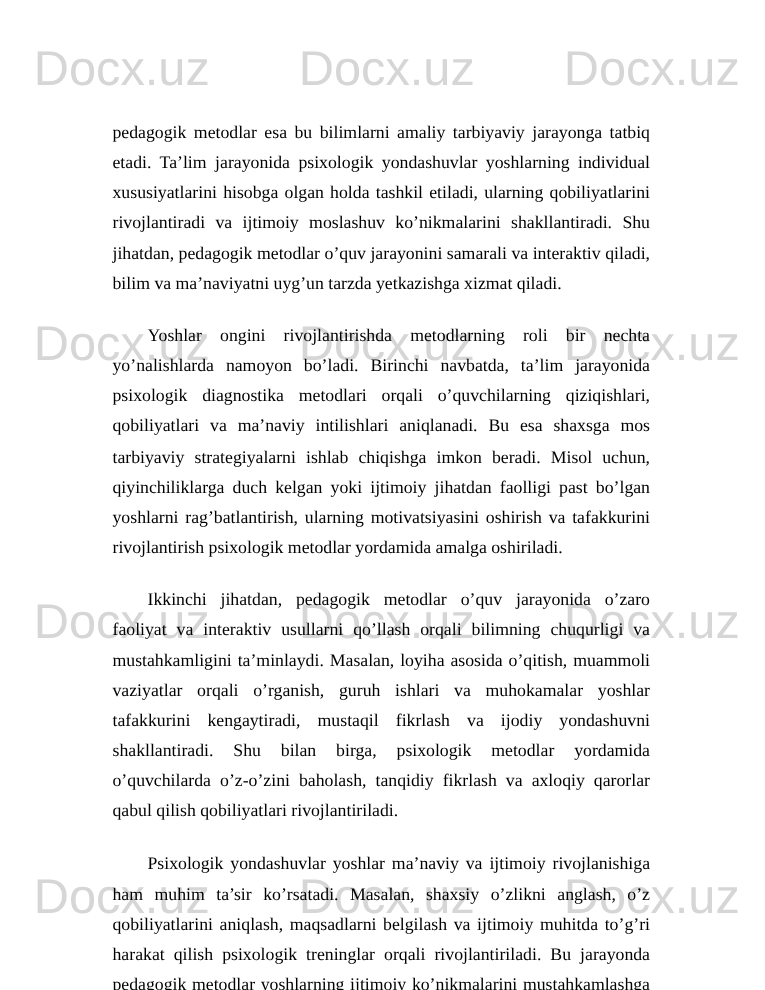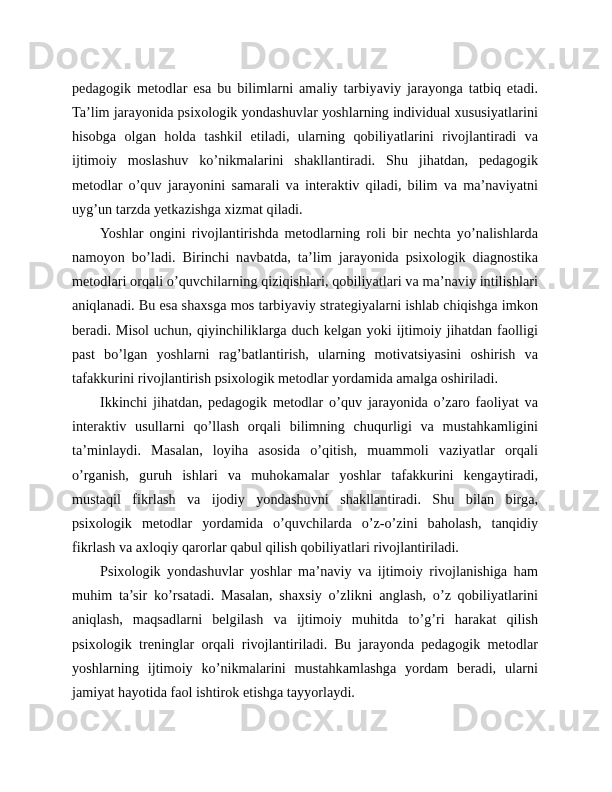--- a/index.html
+++ b/index.html
@@ -9,32 +9,31 @@
     }
     .watermarks { position: absolute; inset: 0; pointer-events: none; }
     .wm {
       position: absolute;
       font-family: "Liberation Sans", sans-serif;
       font-size: 39px;
       color: #d6d6d6;
       letter-spacing: 0px;
       line-height: 1;
       white-space: nowrap;
-      font-weight: bold;
     }
     .page {
       position: absolute;
       left: 72px; top: 76px; width: 466px;
       font-family: "Liberation Serif", serif;
       font-size: 14.2px;
       line-height: 24.15px;
       color: #000;
     }
     .page p {
-      margin: 0;
+      margin: 18px;
       text-align: justify;
       text-indent: 28px;
     }
     .page p.first { text-indent: 0; }
   </style>
 </head>
 <body>
 
 <div class="watermarks">
   <div class="wm" style="left:27px; top:36px;">Docx.uz</div>

